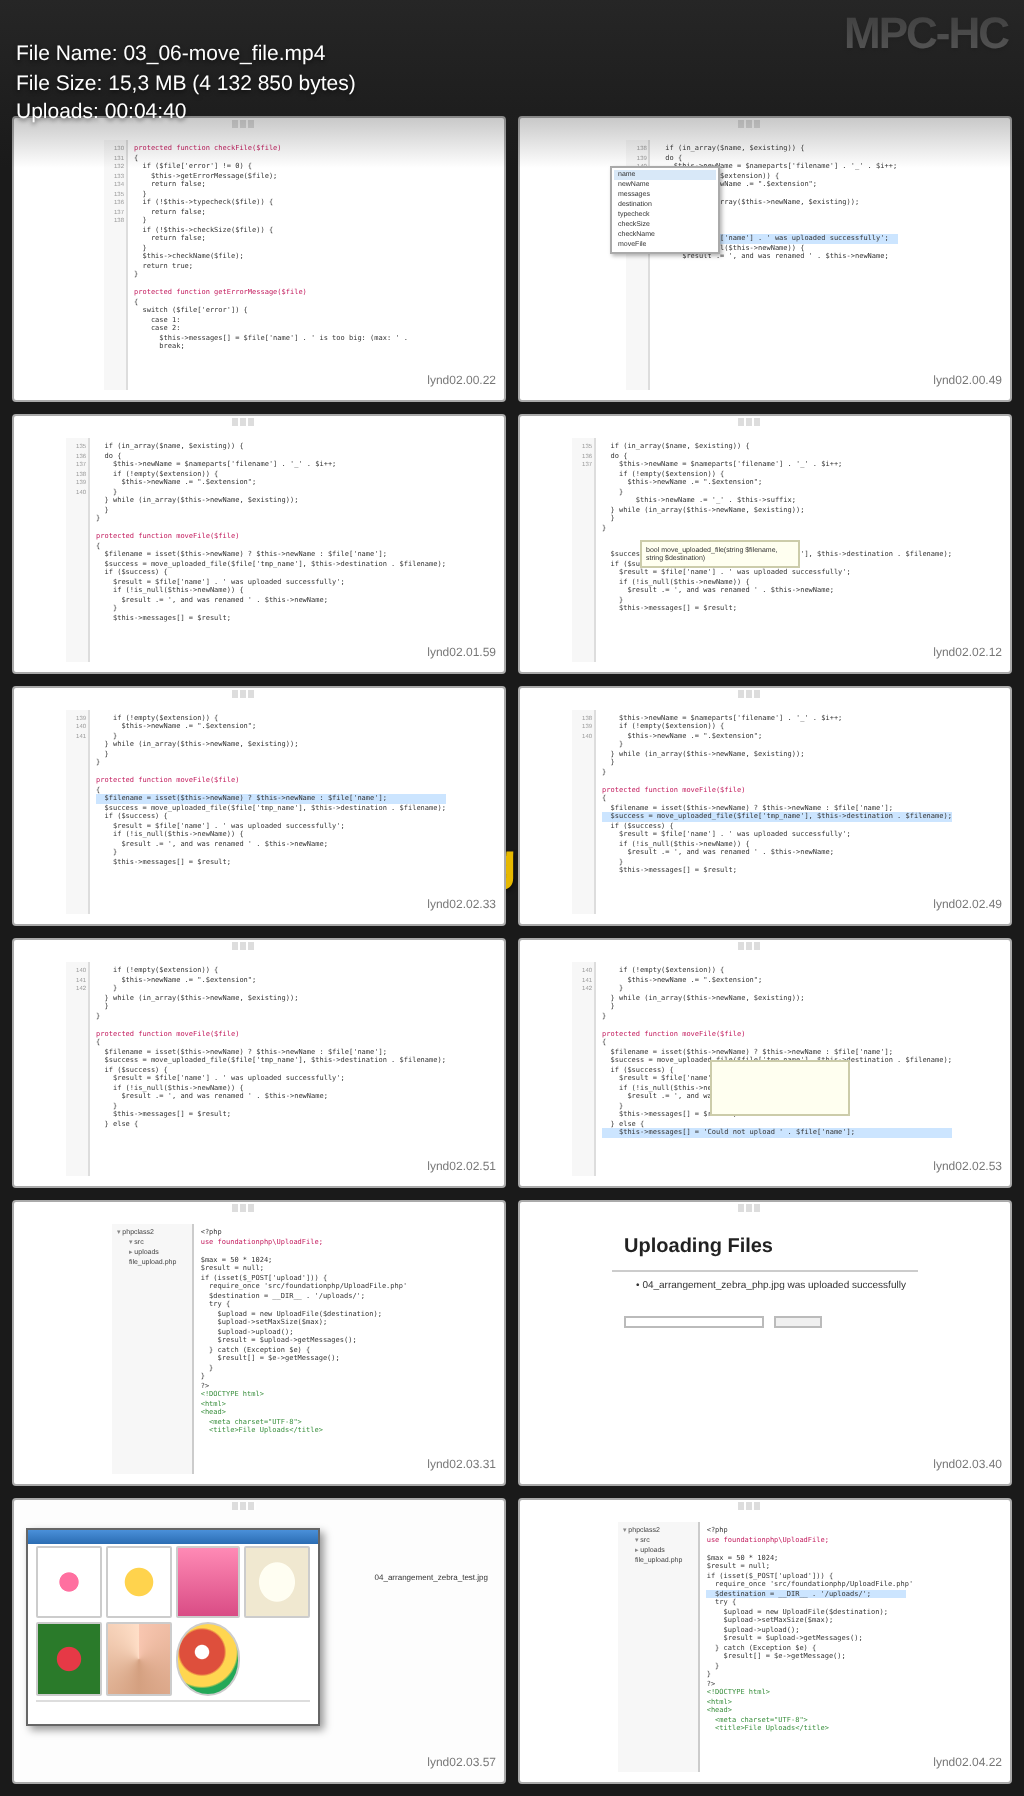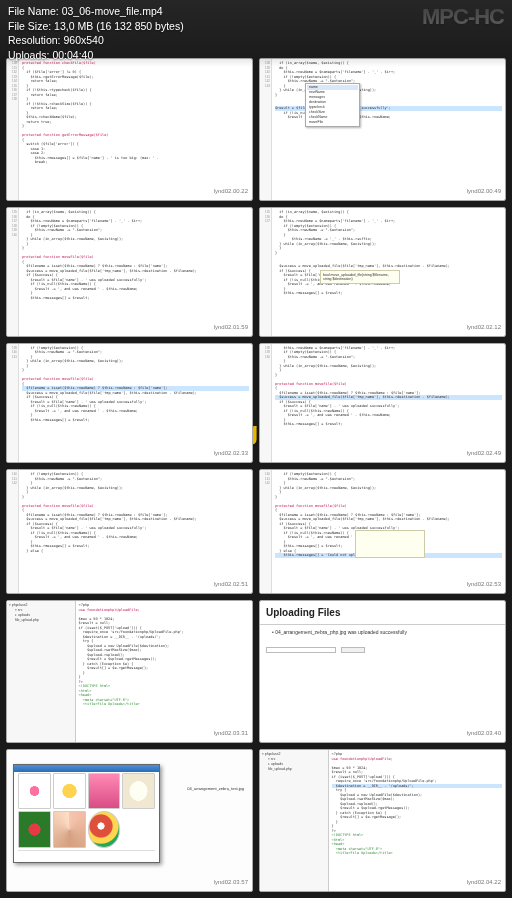--- a/index.html
+++ b/index.html
@@ -8,21 +8,21 @@
     height: 898px;
     background: #1a1a1a;
     font-family: Arial, sans-serif;
     color: #fff;
     position: relative;
     overflow: hidden;
   }
   .header-overlay {
     position: absolute;
     top: 0; left: 0; right: 0;
-    padding: 4px 8px;
+    padding: 20px 8px;
     z-index: 10;
     background: linear-gradient(to bottom, rgba(40,40,40,0.85), rgba(40,40,40,0));
   }
   .info-line {
     font-size: 10.5px;
     line-height: 1.4;
     color: #fff;
     text-shadow: 0 1px 2px rgba(0,0,0,0.6);
   }
   .logo-corner {
@@ -41,24 +41,26 @@
     gap: 6px;
     padding: 58px 6px 6px 6px;
     width: 100%;
     height: 100%;
   }
   .thumb {
     background: #fff;
     border: 1px solid #aaa;
     border-radius: 2px;
     display: flex;
+    flex-direction: column;
     overflow: hidden;
     position: relative;
     font-size: 4px;
     color: #333;
+    align-items: center;
   }
   .thumb-title {
     height: 6px;
     background: linear-gradient(to bottom,#4a90d9,#2b6db3);
     border-bottom: 1px solid #225a94;
     position: relative;
   }
   .thumb-title::after {
     content: "";
     position: absolute;
@@ -205,22 +207,21 @@
   .img-tile.straw { background: radial-gradient(circle,#e63946 25%,#2a7a2a 27%); }
   .img-tile.dessert { background: conic-gradient(#f8c6b0,#d4a080,#ffdfc8); }
   .img-tile.chrome { background: radial-gradient(circle at 40% 40%,#fff 12%,#de4f3c 14% 40%,#ffd650 44% 62%,#23a858 66% 88%); border-radius: 50%; }
   .gallery-footer { grid-column: 1/-1; border-top: 1px solid #ddd; }
 </style>
 </head>
 <body>
 
 <div class="header-overlay">
   <div class="info-line"><span>File Name:</span> <span>03_06-move_file.mp4</span></div>
-  <div class="info-line"><span>File Size:</span> <span>13,0 MB (16 132 850 bytes)</span></div>
-  <div class="info-line"><span>Resolution:</span> <span>960x540</span></div>
+  <div class="info-line"><span>File Size:</span> <span>15,3 MB (4 132 850 bytes)</span></div>
   <div class="info-line"><span>Uploads:</span> <span>00:04:40</span></div>
 </div>
 <div class="logo-corner">MPC-HC</div>
 
 <div class="center-watermark">
   <span>www.cg</span><span style="color:#d45c2d">.</span><span>iu.com</span>
 </div>
 
 <div class="thumb-grid">
 

